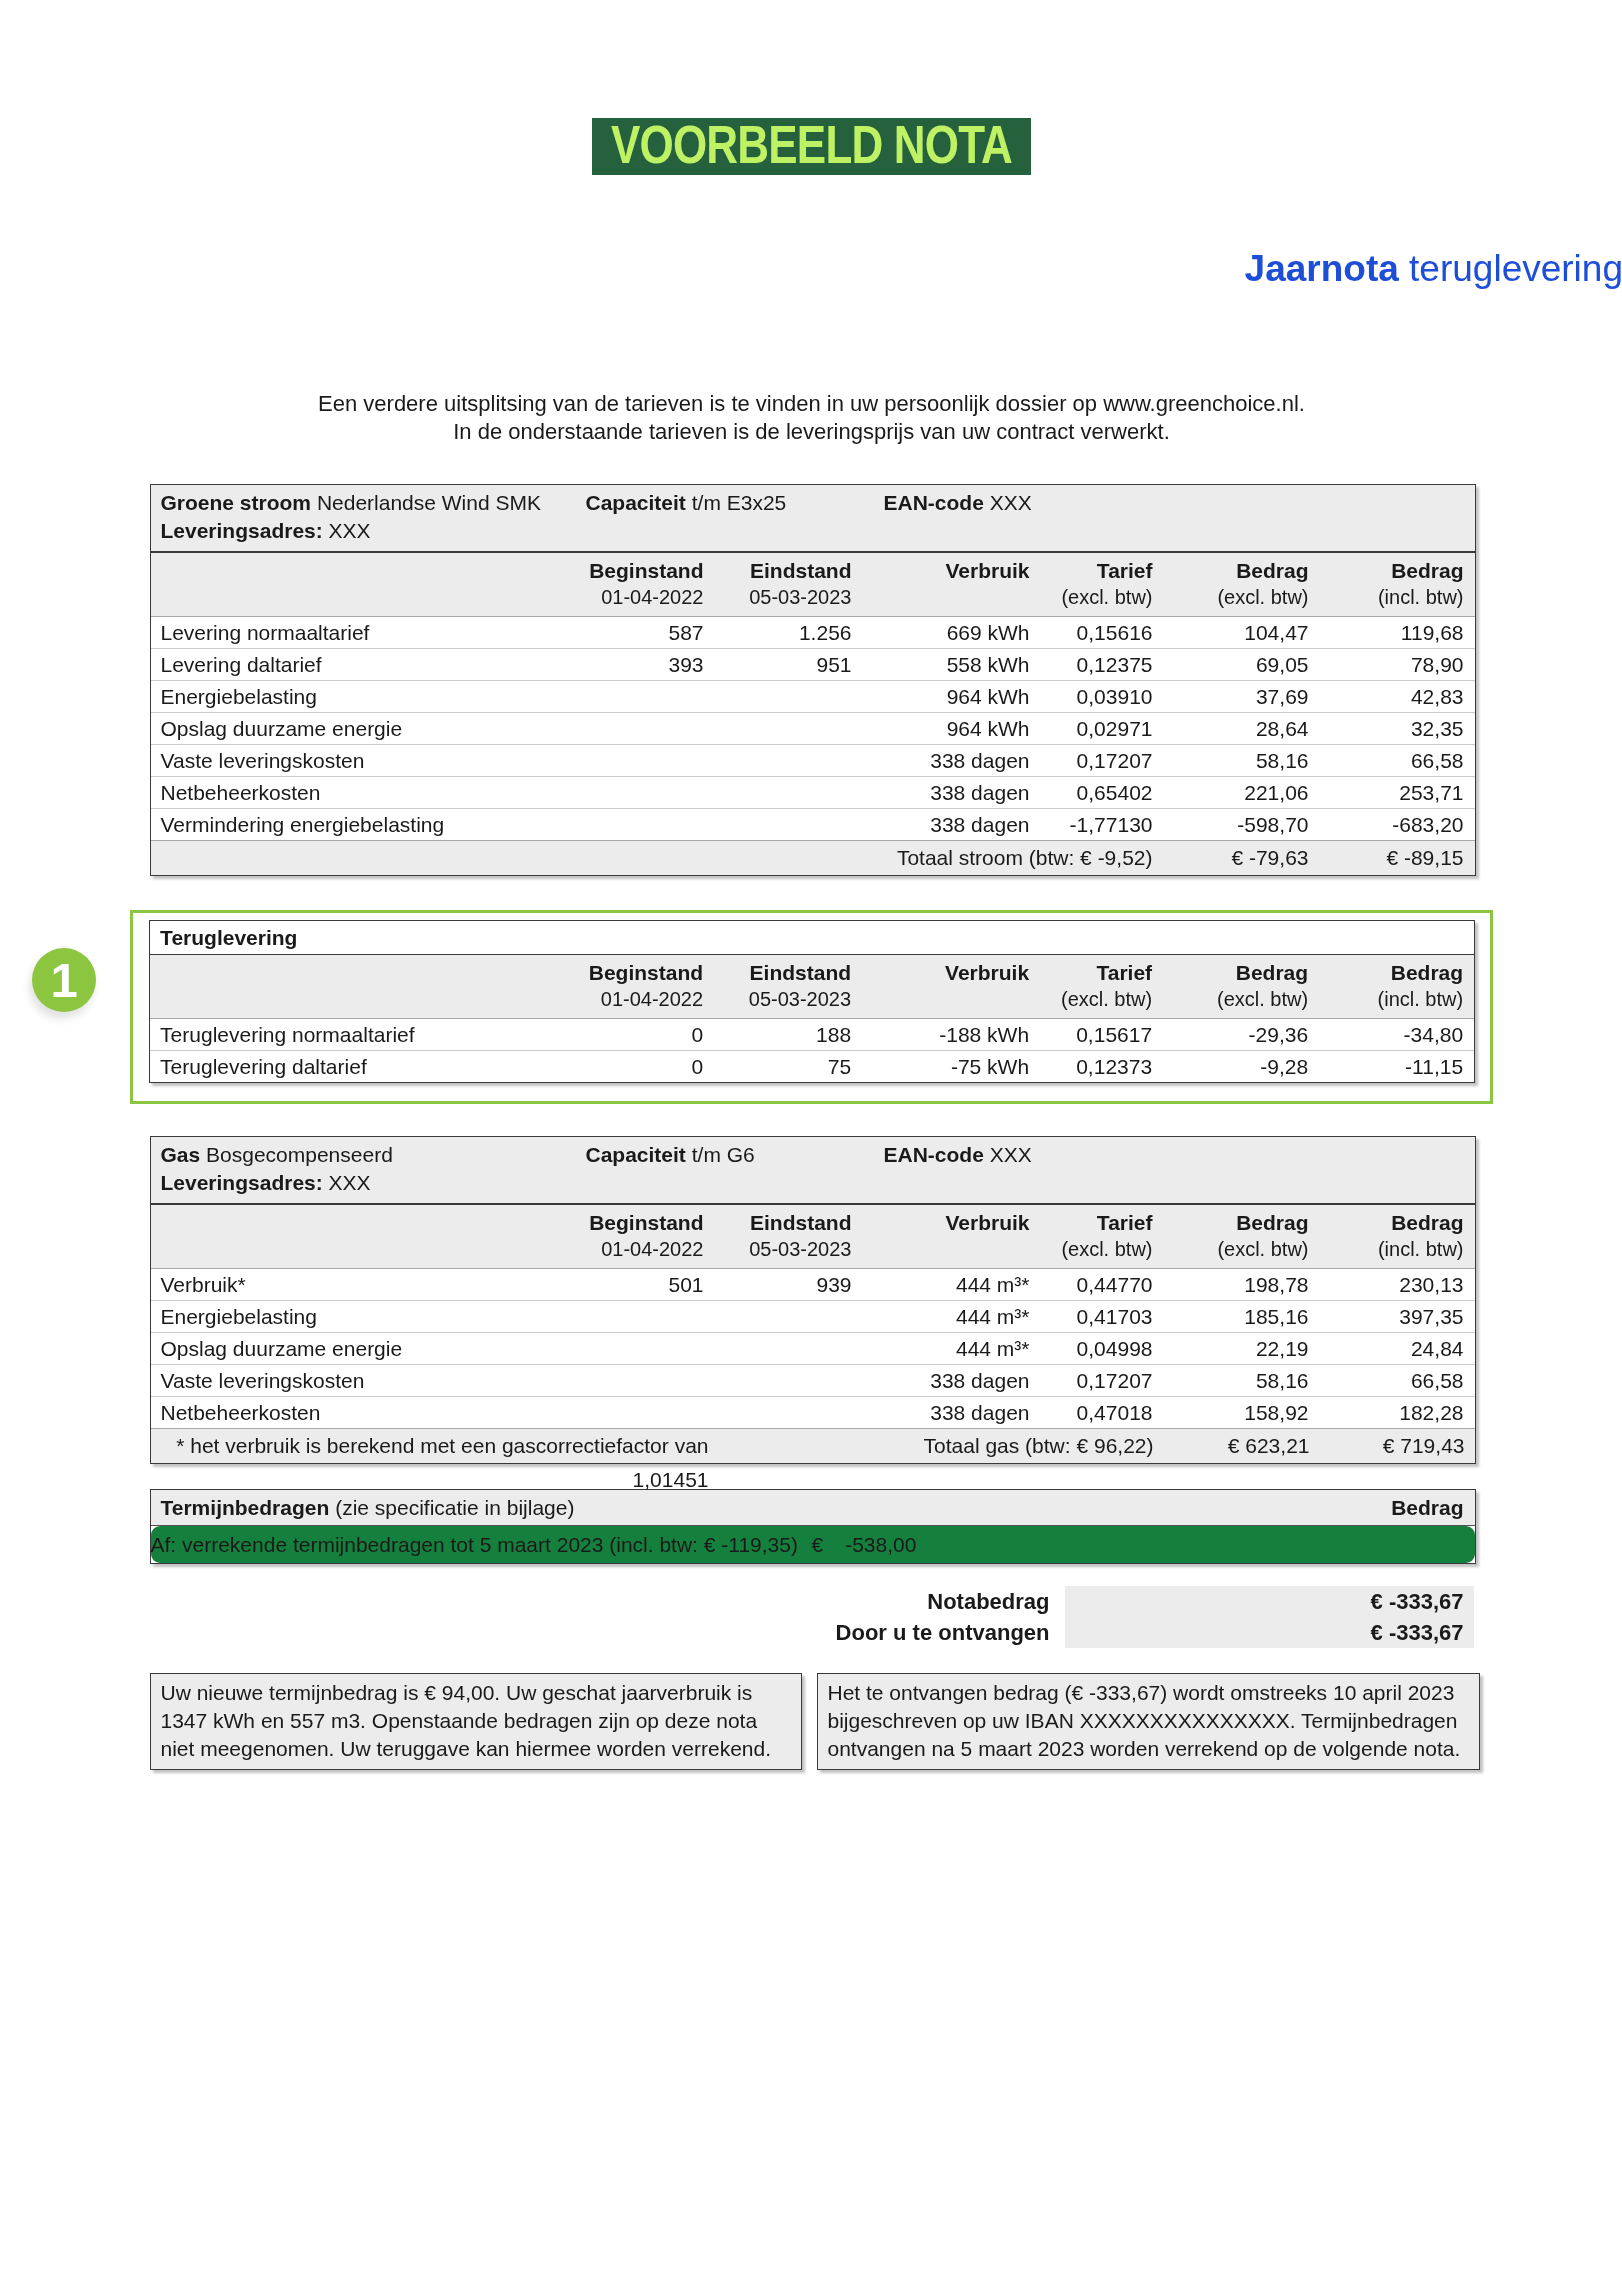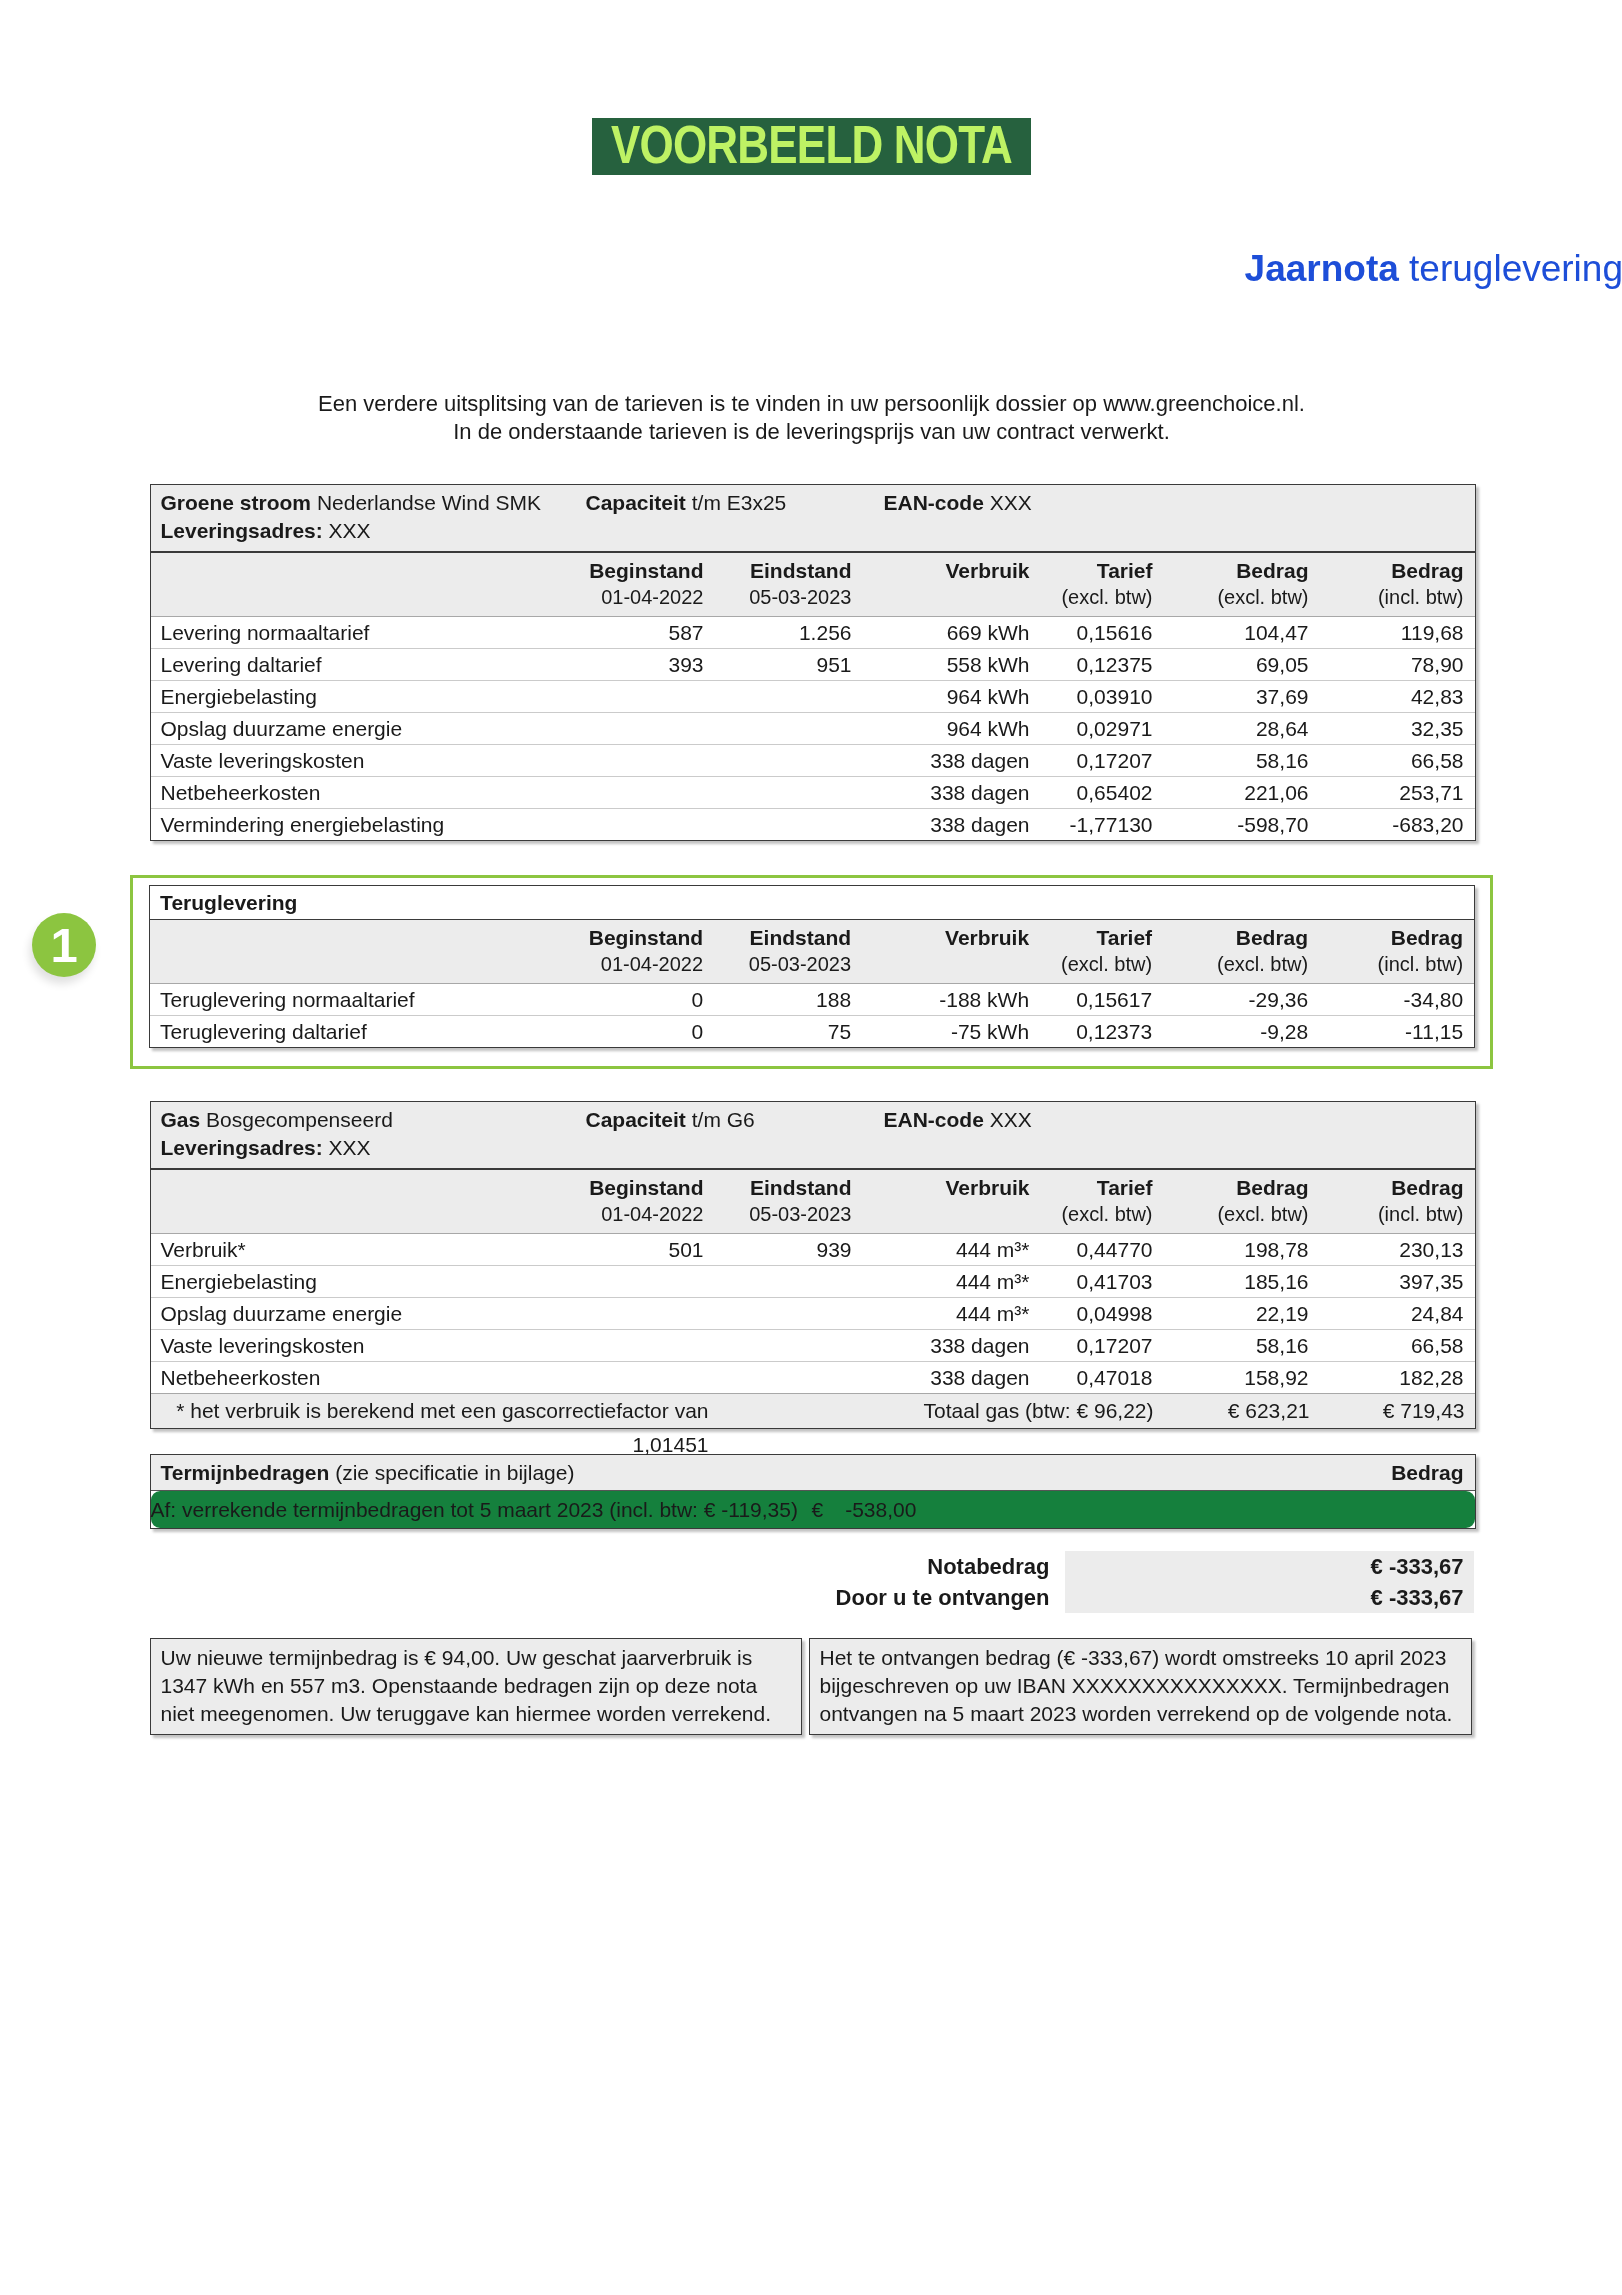--- a/index.html
+++ b/index.html
@@ -67,21 +67,21 @@
   .term-row { height:37px; line-height:37px; display:flex; justify-content:flex-start; background:#15803d;border-radius:9px; }
   .term-row .euro { margin-left:13.5px; }
   .term-row .amt { margin-left:22px; padding-right:38px; }
 
   
   .summary { margin-top:22px; display:grid; grid-template-columns:915px 409px; font-weight:bold; font-size:22px; }
   .summary .s-label { text-align:right; padding-right:15px; height:31px; line-height:31px; }
   .summary .s-value { background:#ECECEC; text-align:right; padding-right:10px; height:31px; line-height:31px; }
 
   
-  .notes { margin-top:25px; display:grid; grid-template-columns:652px 663px; gap:7px; }
+  .notes { margin-top:25px; display:grid; grid-template-columns:652px 663px; gap:15px; }
   .note { background:#ECECEC; border:1.7px solid #3a3a3a; box-shadow:2.5px 3.4px 2.5px #c2c2c2;
           padding:4.2px 10px 6.8px; font-size:21px; line-height:28px; }
 </style>
 </head>
 <body>
 
 <div class="banner-wrap">
   <div class="banner"><span>VOORBEELD NOTA</span></div>
 </div>
 
@@ -174,20 +174,25 @@
       </div>
       <div class="t-row">
         <div class="c0">Vermindering energiebelasting</div>
           <div></div>
           <div></div>
           <div>338 dagen</div>
           <div>-1,77130</div>
           <div>-598,70</div>
           <div class="c6">-683,20</div>
       </div>
+    </div>
+    <div class="t-total">
+      <div>Totaal stroom (btw: € -9,52)</div>
+      <div>€ -79,63</div>
+      <div class="c-last">€ -89,15</div>
     </div>
   </div>
 
   <div class="highlight">
     <div class="badge">
         <span>1</span>
       </div>
     <div class="tbl">
       <div class="sub-title">Teruglevering</div>
       <div class="t-head">

